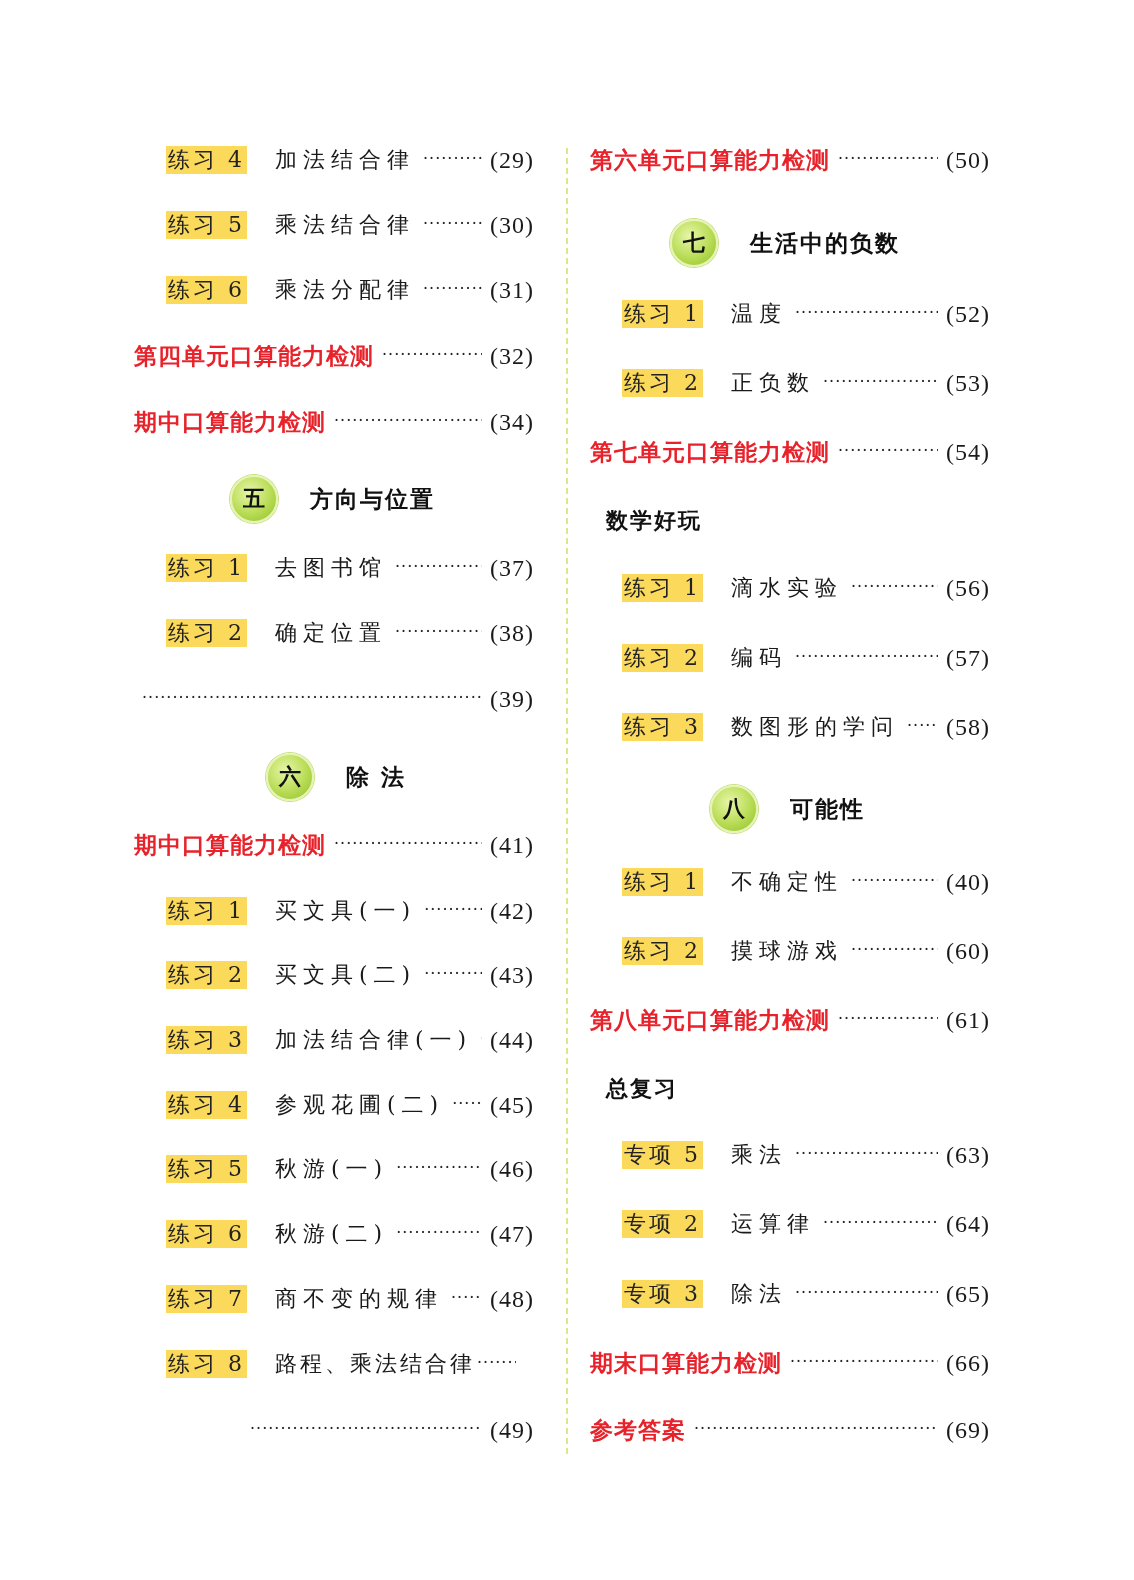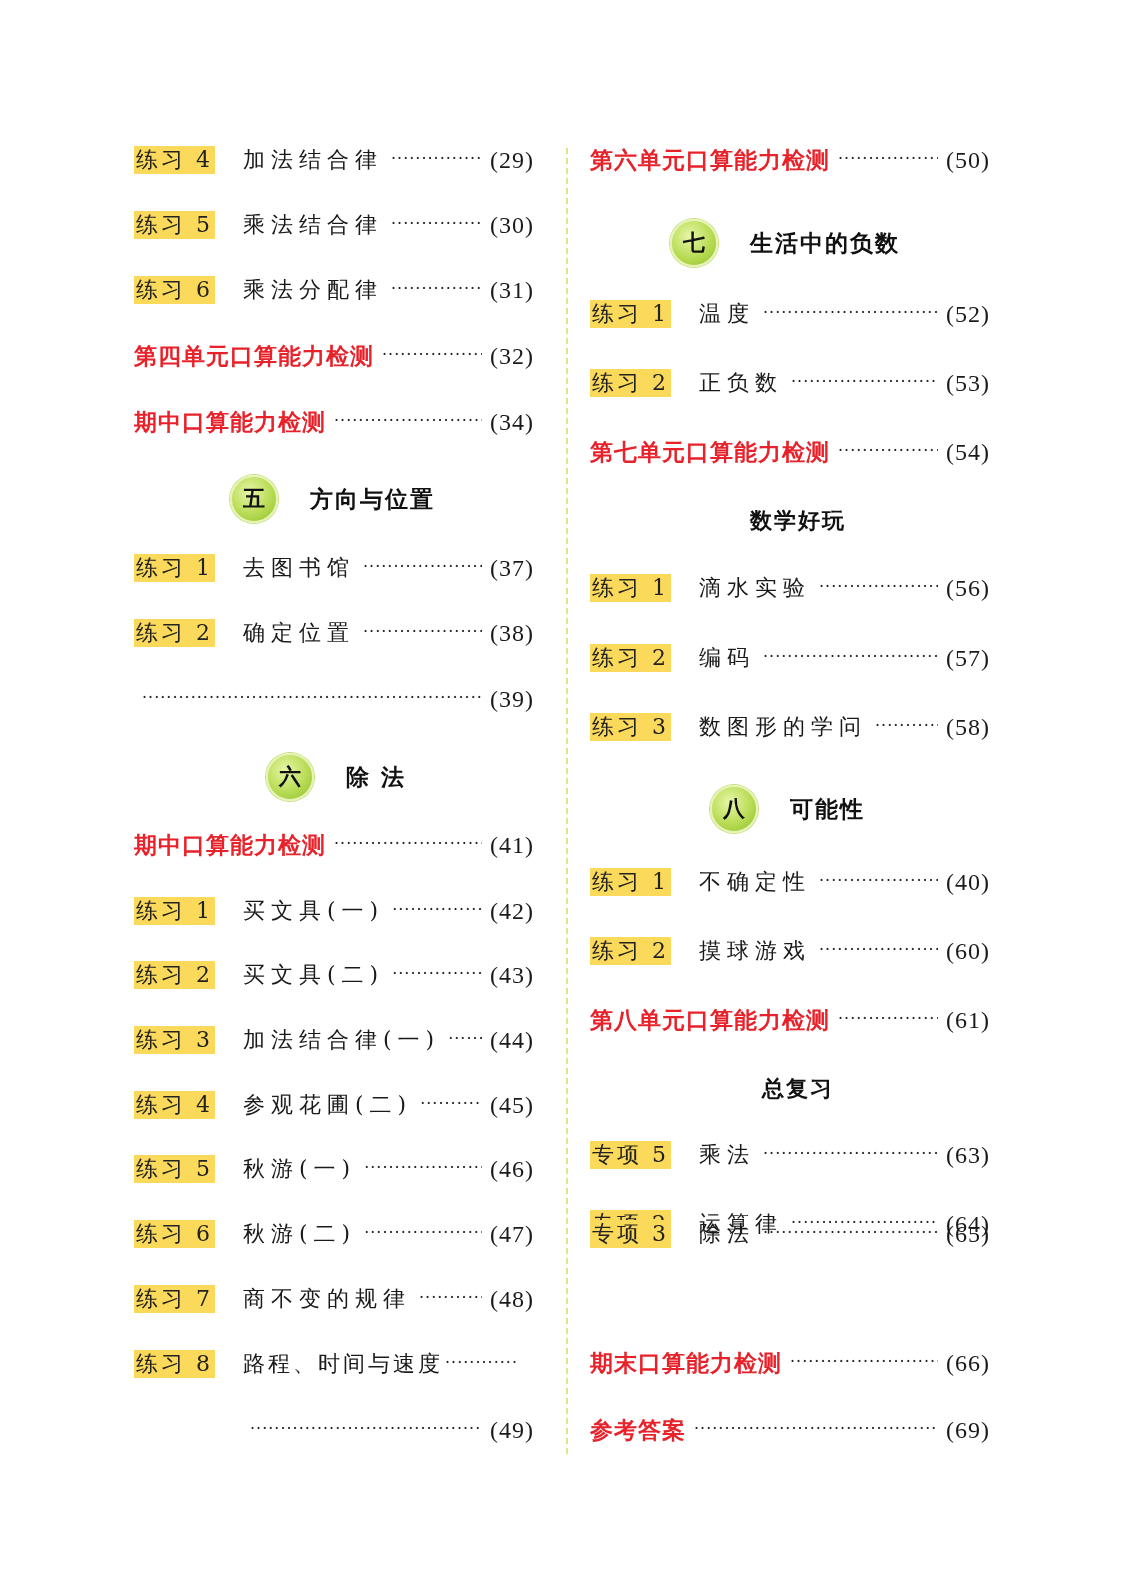--- a/index.html
+++ b/index.html
@@ -6,38 +6,38 @@
   body { width: 1134px; height: 1580px; position: relative; overflow: hidden;
          font-family: "DejaVu Serif", "Liberation Serif", serif; color: #1a1a1a; }
   .col { position: absolute; top: 0; }
   .col-left { left: 134px; width: 400px; }
   .col-right { left: 590px; width: 400px; }
   .divider { position: absolute; left: 566px; top: 148px; height: 1306px; width: 0;
              border-left: 2px dashed #d9e98a; }
   .row { position: absolute; left: 0; right: 0; height: 36px; display: flex; align-items: center;
          font-size: 22px; white-space: nowrap; }
   .tag { background: #fbd95a; padding: 0 2px; height: 28px; line-height: 28px; font-size: 22px;
-         letter-spacing: 3px; color: #222; min-width: 72px; display: inline-block; }
+         letter-spacing: 3px; color: #222; min-width: 72px; display: inline-block; margin-left: 32px; }
   .title { margin-left: 28px; letter-spacing: 6px; font-size: 22px; }
   .leader { flex: 1; margin: 0 8px; overflow: hidden; color: #222; letter-spacing: 1px;
             font-size: 16px; position: relative; top: -2px; }
   .leader::before { content: "································································"; }
   .page { font-family: "Liberation Serif", serif; font-size: 24px; letter-spacing: 1px; }
   .red { color: #e8222a; font-family: "DejaVu Sans", "Liberation Sans", sans-serif; font-weight: bold;
          font-size: 23px; letter-spacing: 1px; }
   .red + .leader { margin-left: 8px; }
   .unit { position: absolute; height: 50px; display: flex; align-items: center; }
   .badge { width: 44px; height: 44px; border-radius: 50%;
            background: radial-gradient(circle at 40% 35%, #e8f6a8 0%, #b8dc55 55%, #8fbf2a 100%);
            border: 2px solid #e6f3b6; box-shadow: 0 0 0 1px #c7e07a;
            display: flex; align-items: center; justify-content: center;
            font-family: "DejaVu Sans", sans-serif; font-weight: bold; font-size: 22px; color: #111; }
   .unit-title { margin-left: 32px; font-family: "DejaVu Sans", sans-serif; font-weight: bold;
                 font-size: 23px; letter-spacing: 2px; color: #111; }
-  .plain-head { position: absolute; left: 16px; right: 0; text-align: center;
+  .plain-head { position: absolute; left: 16px; right: 0; 
                 font-family: "DejaVu Sans", sans-serif; font-weight: bold; font-size: 22px;
                 letter-spacing: 2px; color: #111; }
 </style>
 </head>
 <body>
 
 <div class="divider"></div>
 
 <div class="col col-left">
   <div class="row" style="top:142px">
@@ -138,21 +138,21 @@
     <span class="page">(47)</span>
   </div>
   <div class="row" style="top:1281px">
     <span class="tag">练习 7</span>
     <span class="title">商不变的规律</span>
     <span class="leader"></span>
     <span class="page">(48)</span>
   </div>
   <div class="row" style="top:1346px; right:10px">
     <span class="tag">练习 8</span>
-    <span class="title" style="letter-spacing:3px">路程、时间与速度</span>
+    <span class="title" style="letter-spacing:3px">路程、乘法结合律</span>
     <span class="leader" style="margin-left:2px"></span>
   </div>
   <div class="row" style="top:1412px; left:116px">
     <span class="leader" style="margin-left:0"></span>
     <span class="page">(49)</span>
   </div>
 </div>
 
 <div class="col col-right">
   <div class="row" style="top:142px">
@@ -235,21 +235,21 @@
     <span class="title">乘法</span>
     <span class="leader"></span>
     <span class="page">(63)</span>
   </div>
   <div class="row" style="top:1206px">
     <span class="tag">专项 2</span>
     <span class="title">运算律</span>
     <span class="leader"></span>
     <span class="page">(64)</span>
   </div>
-  <div class="row" style="top:1216px">
+  <div class="row" style="top:1276px">
     <span class="tag">专项 3</span>
     <span class="title">除法</span>
     <span class="leader"></span>
     <span class="page">(65)</span>
   </div>
   <div class="row" style="top:1345px">
     <span class="red">期末口算能力检测</span>
     <span class="leader"></span>
     <span class="page">(66)</span>
   </div>

